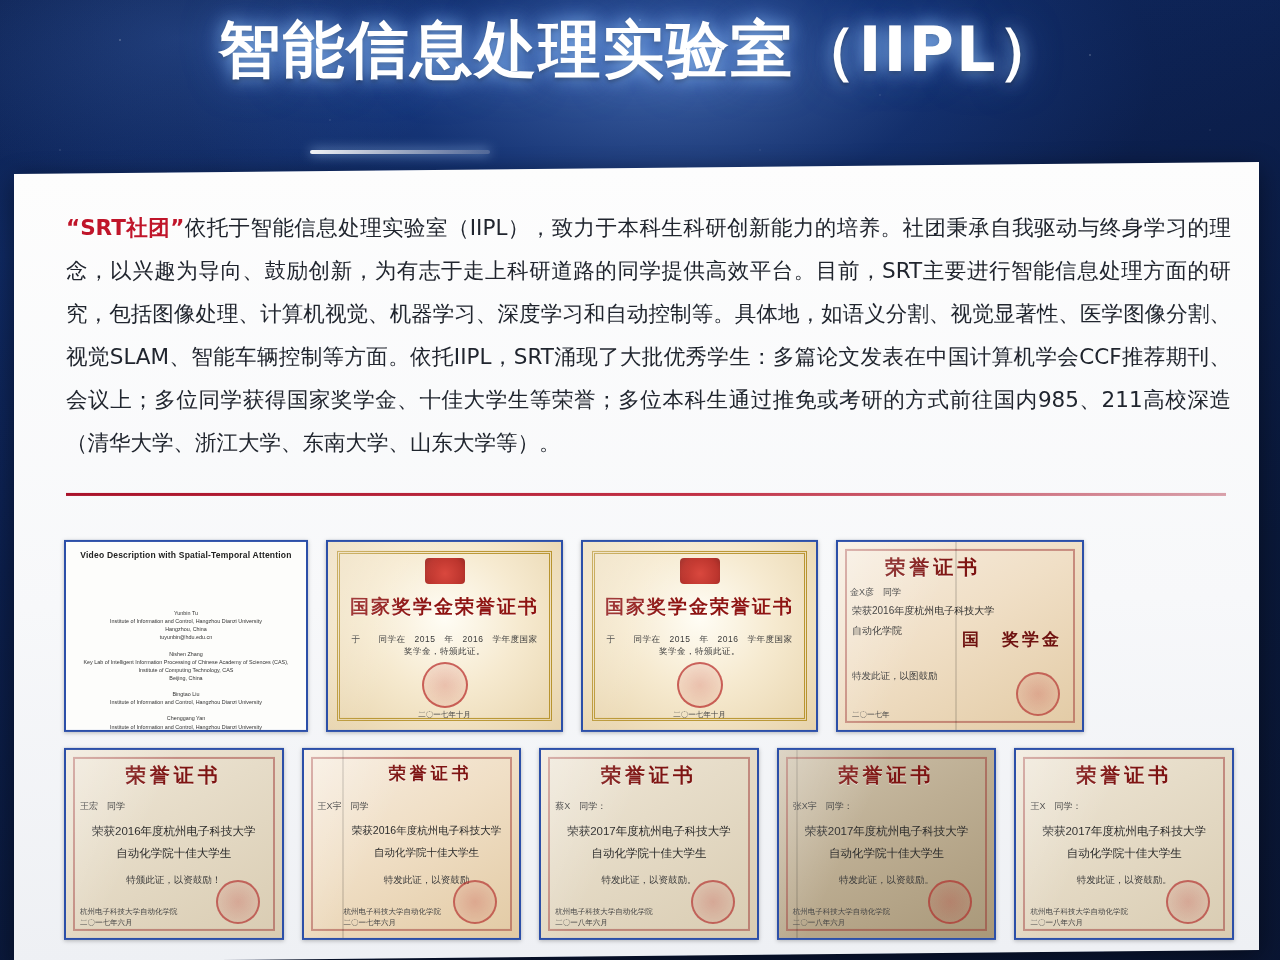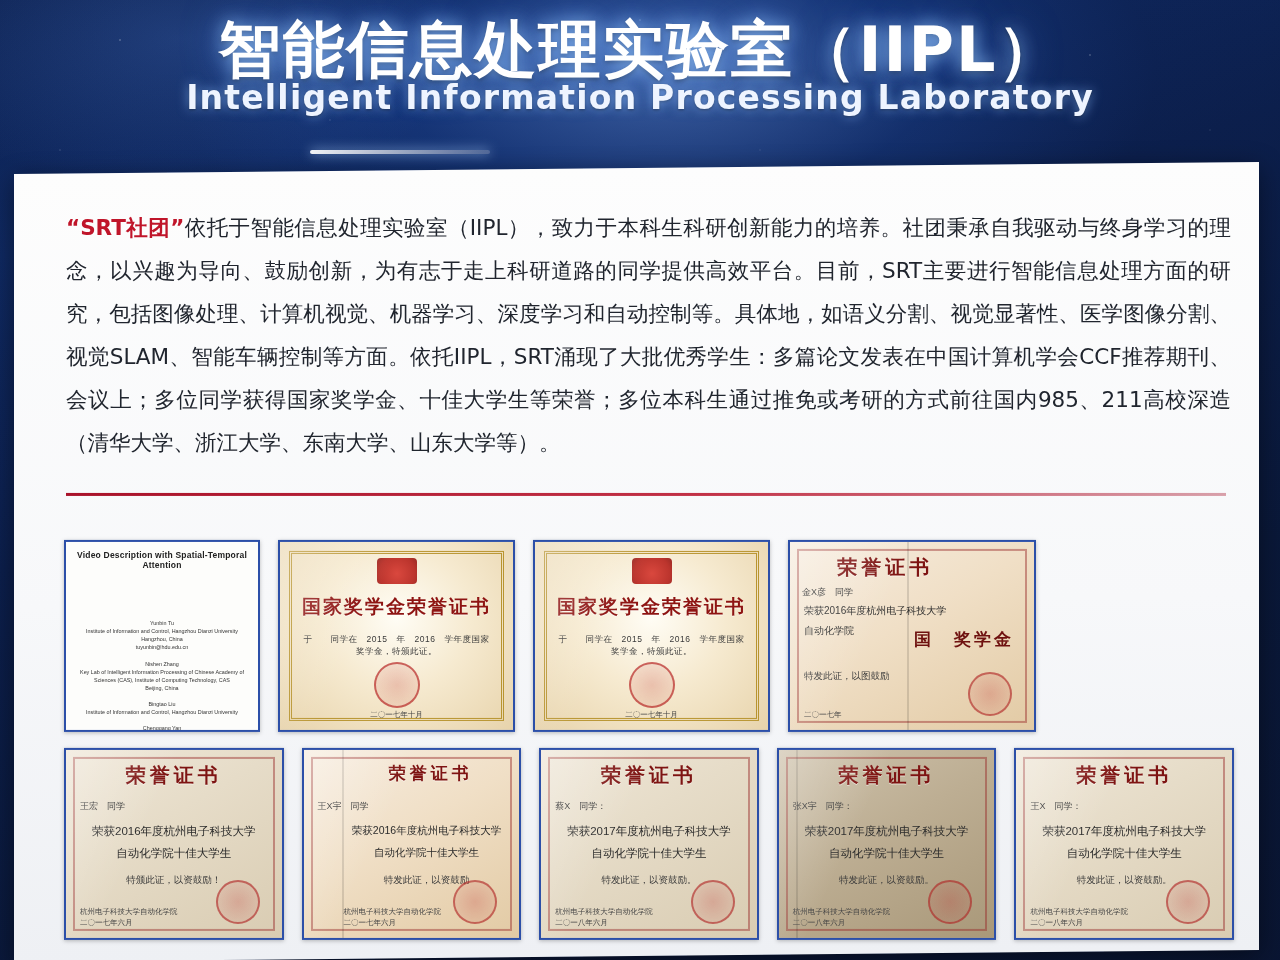--- a/index.html
+++ b/index.html
@@ -142,38 +142,37 @@
   }
 </style>
 </head>
 <body>
 
 <div class="poster">
   <div class="stars"></div>
 
   <div class="header">
     <div class="title-cn">智能信息处理实验室（IIPL）</div>
-    <div class="title-en">Intelligent Information Processing Laboratory</div>
     <div class="rule"></div>
   </div>
 
   <div class="card">
     <div class="card-inner">
 
       <div class="para">
         <span class="hl">“SRT社团”</span><span>依托于智能信息处理实验室（IIPL），致力于本科生科研创新能力的培养。社团秉承自我驱动与终身学习的理念，以兴趣为导向、鼓励创新，为有志于走上科研道路的同学提供高效平台。目前，SRT主要进行智能信息处理方面的研究，包括图像处理、计算机视觉、机器学习、深度学习和自动控制等。具体地，如语义分割、视觉显著性、医学图像分割、视觉SLAM、智能车辆控制等方面。依托IIPL，SRT涌现了大批优秀学生：多篇论文发表在中国计算机学会CCF推荐期刊、会议上；多位同学获得国家奖学金、十佳大学生等荣誉；多位本科生通过推免或考研的方式前往国内985、211高校深造（清华大学、浙江大学、东南大学、山东大学等）。</span>
       </div>
 
       <div class="divider"></div>
 
       <div class="grid">
 
         <div class="row r1">
 
-          <div class="cert paper" style="width:196px;gap:44px;">
+          <div class="cert paper" style="width:244px;gap:44px;">
             <div class="ptitle">Video Description with Spatial-Temporal Attention</div>
             <div class="pauth" style="white-space:pre-line;">Yunbin Tu
 Institute of Information and Control, Hangzhou Dianzi University
 Hangzhou, China
 tuyunbin@hdu.edu.cn
 
 Nishen Zhang
 Key Lab of Intelligent Information Processing of Chinese Academy of Sciences (CAS), Institute of Computing Technology, CAS
 Beijing, China
 

